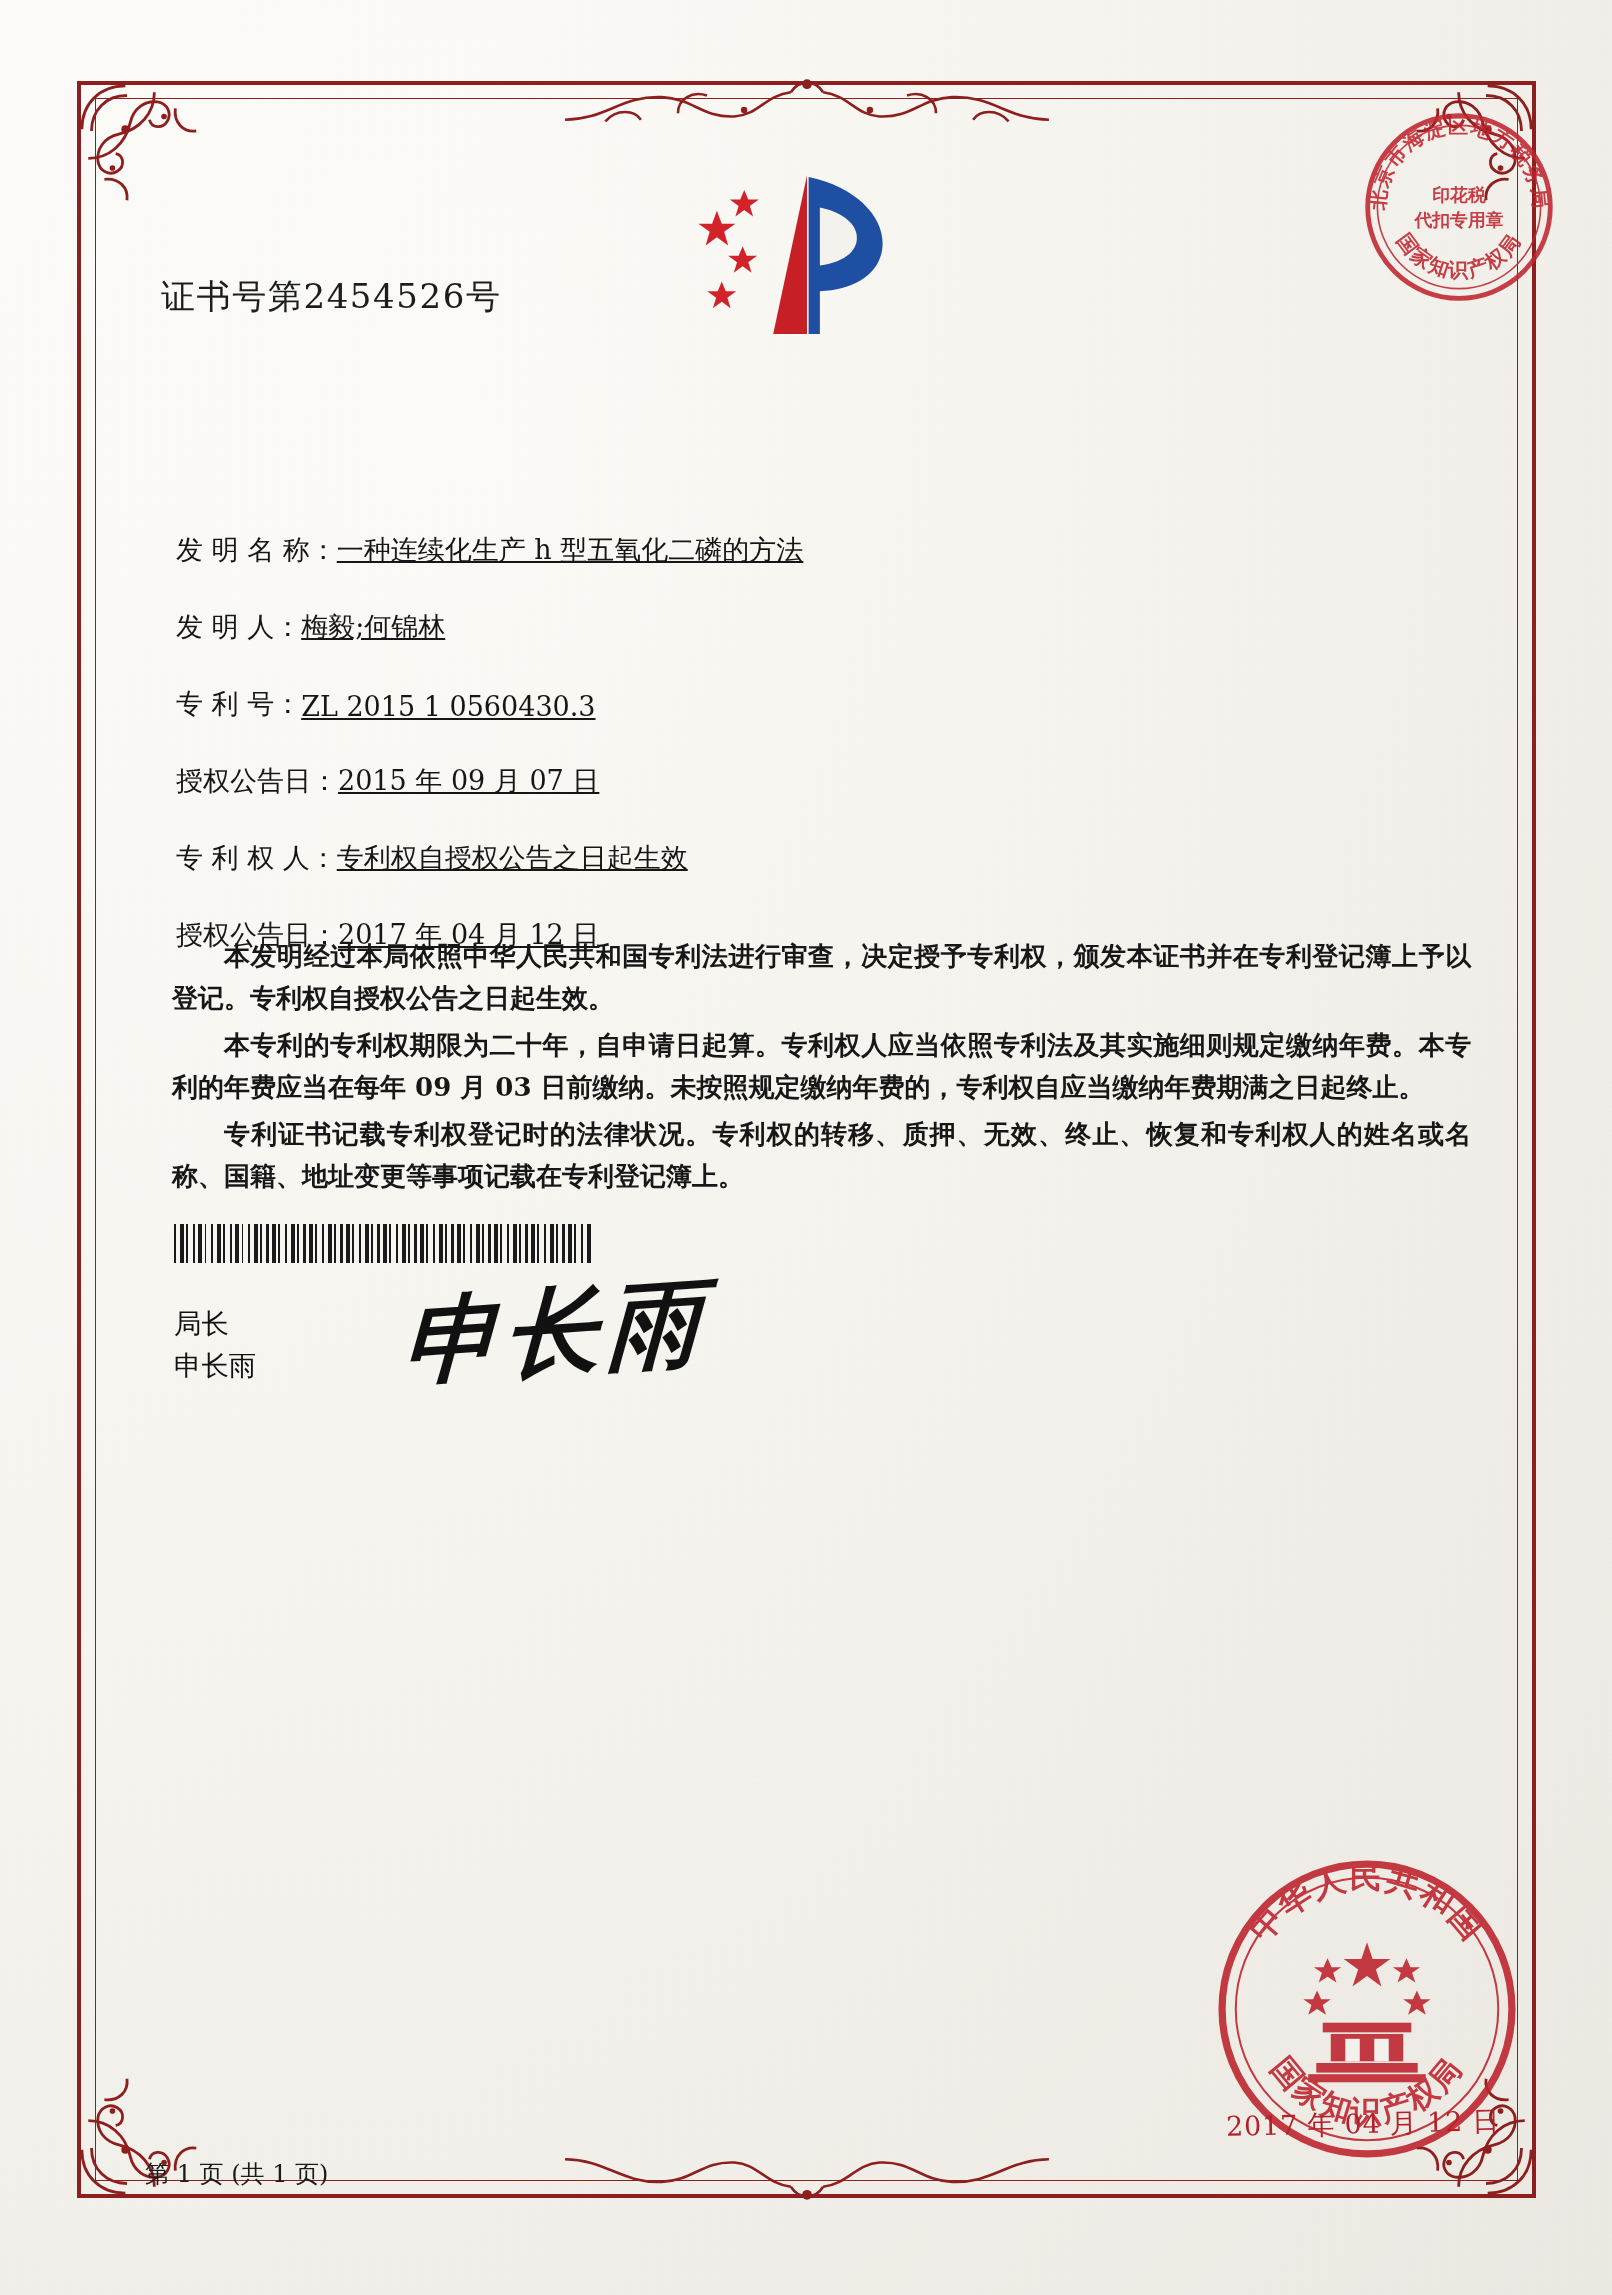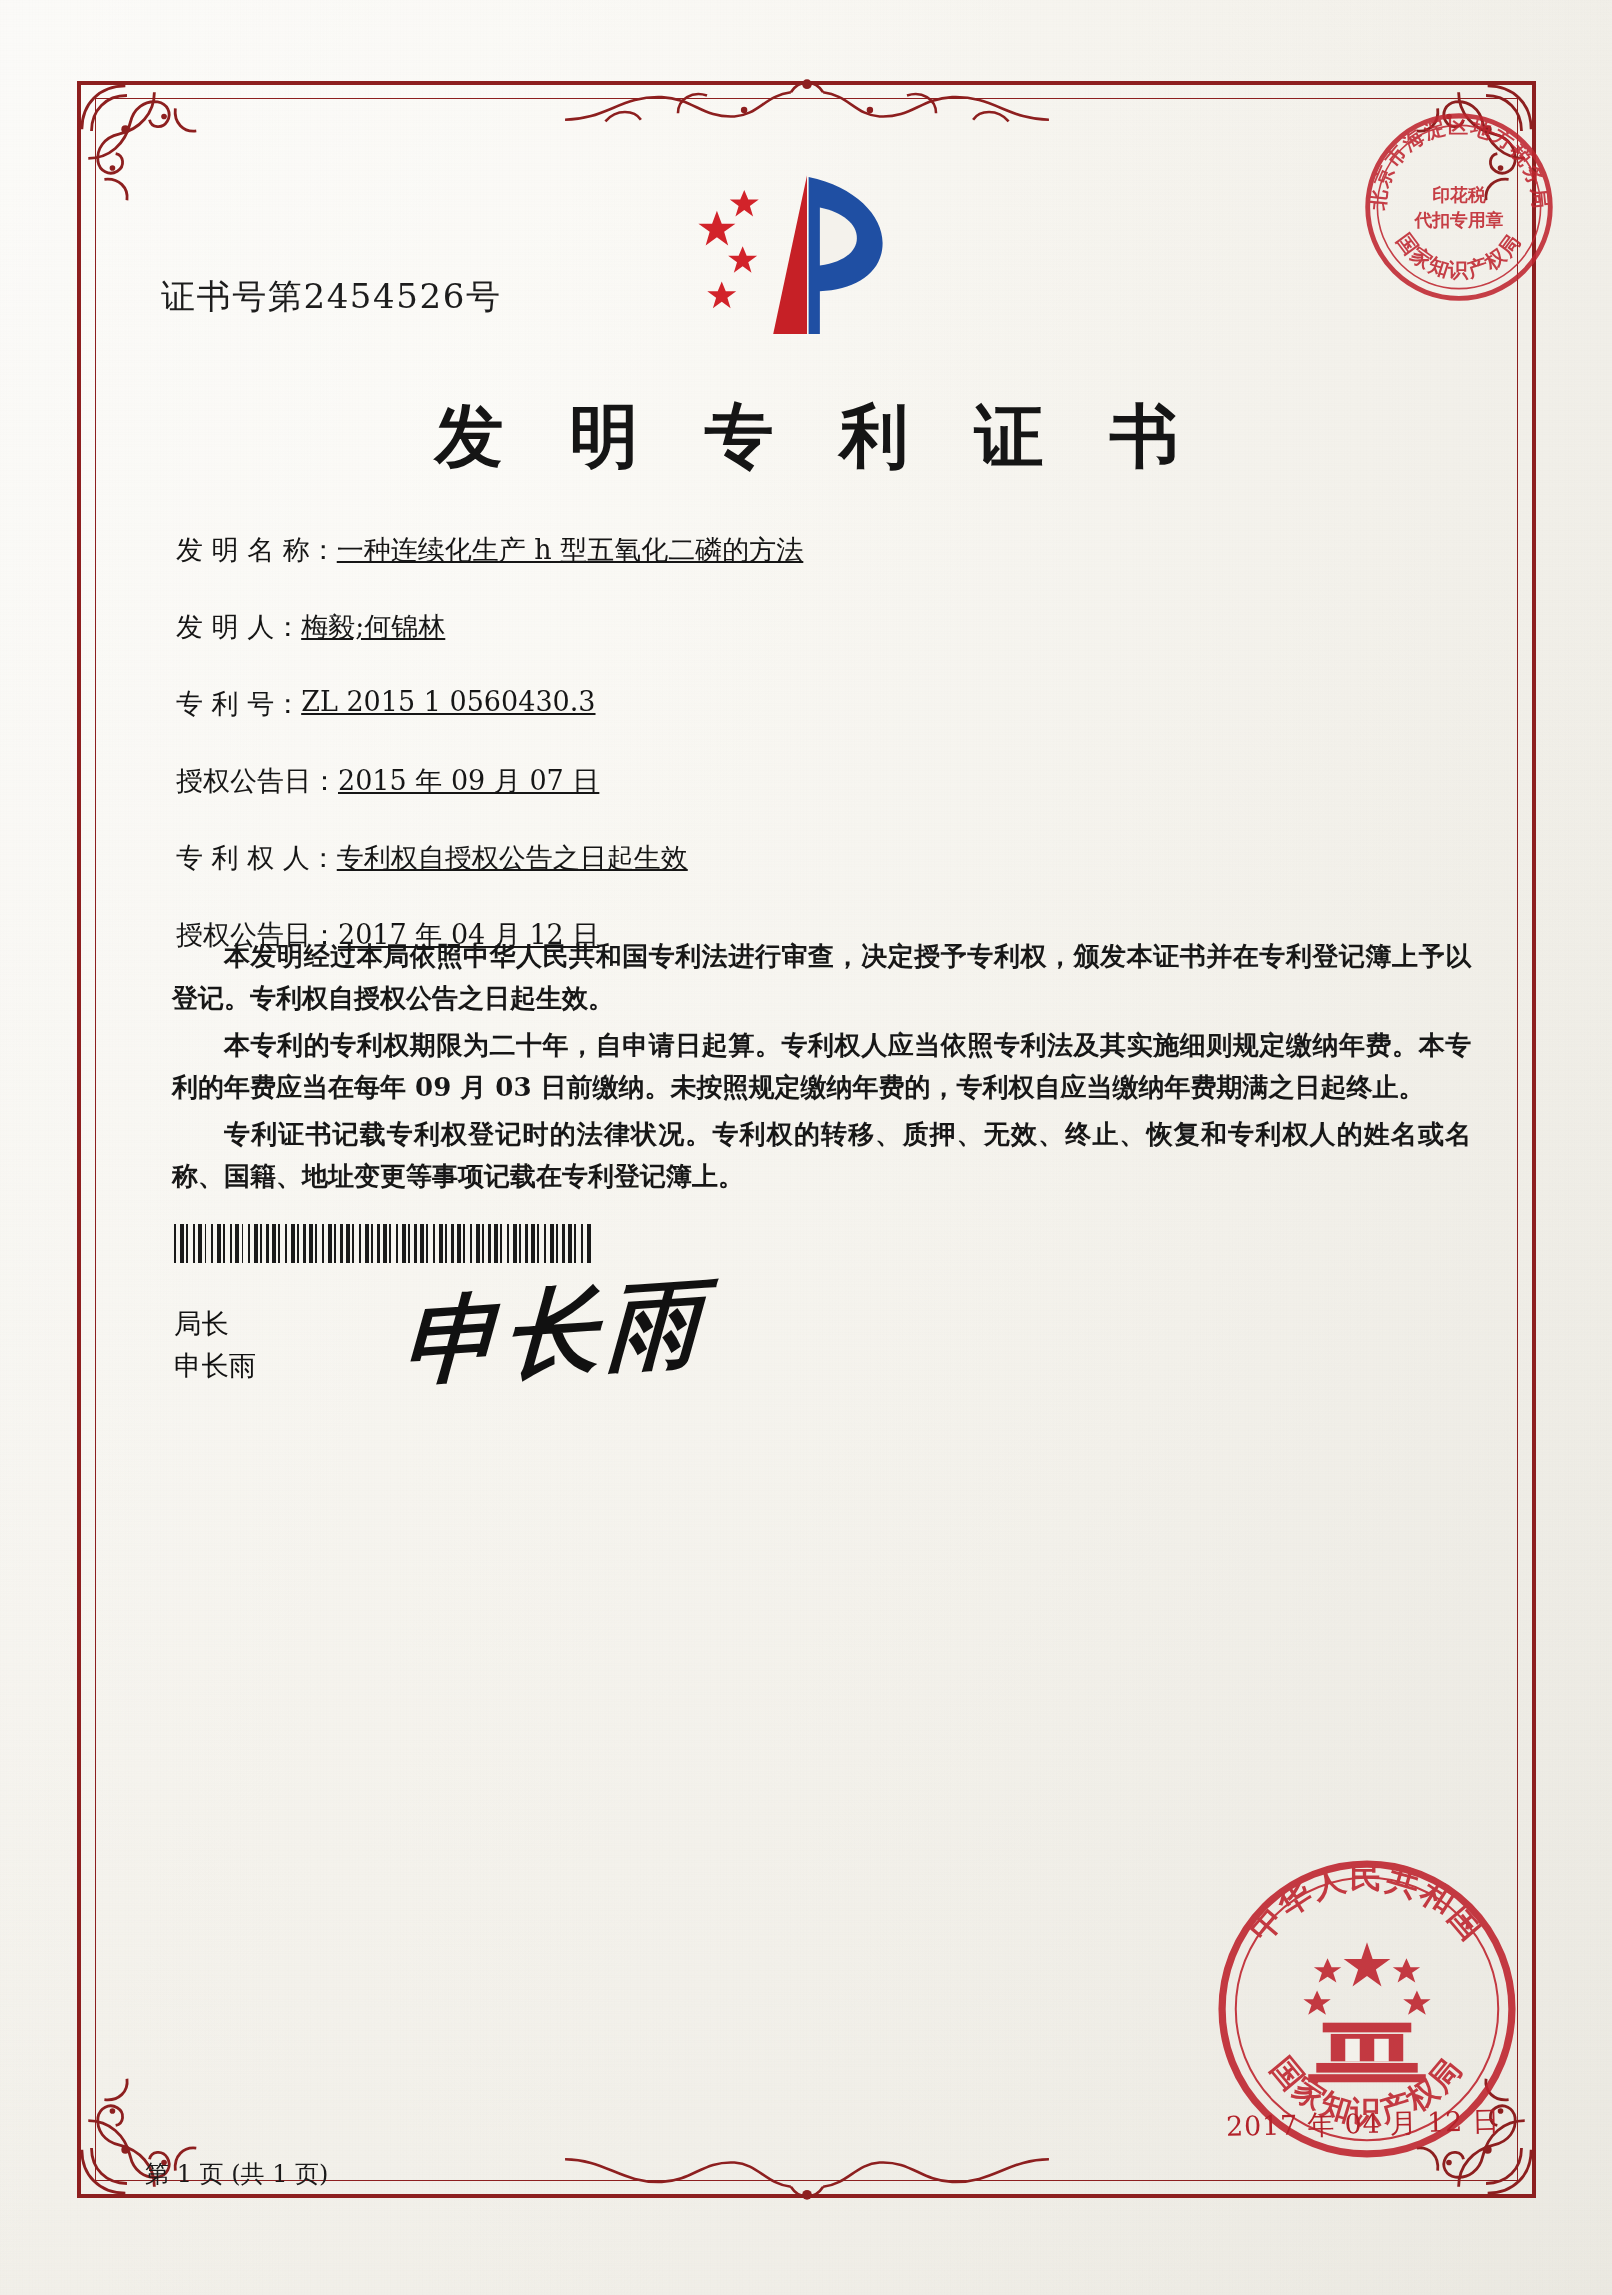--- a/index.html
+++ b/index.html
@@ -115,21 +115,21 @@
 
   
   .fields {
     position: absolute;
     left: 39px;
     right: 0;
     top: 411px;
   }
   .field-row {
     display: flex;
-    align-items: flex-start;
+    align-items: flex-end;
     margin-bottom: 41px;
     font-size: 27px;
     color: #161616;
     white-space: nowrap;
   }
   .field-label {
     flex: 0 0 auto;
   }
   .field-value {
     flex: 0 1 auto;
@@ -353,21 +353,20 @@
         <polygon points="70,96 75,108 88,108 77,116 81,129 70,121 59,129 63,116 52,108 65,108"></polygon>
         <polygon points="44,140 49,152 62,152 51,160 55,173 44,165 33,173 37,160 26,152 39,152"></polygon>
       </g>
 
       <path d="M150 8 L150 205 L108 205 Z" fill="#c62026"></path>
 
       <path d="M152 10 C 210 22, 244 58, 244 92 C 244 128, 212 150, 166 152 L166 205 L152 205 Z" fill="#1f4fa3"></path>
       <path d="M166 48 L166 120 C 196 116, 212 102, 212 86 C 212 68, 194 54, 166 48 Z" fill="#f4f2ec"></path>
     </svg>
 
-    <div class="title">发 明 专 利 证 书</div>
 
     <div class="fields">
       <div class="field-row">
         <span class="field-label">发 明 名 称：</span>
         <span class="field-value">一种连续化生产 h 型五氧化二磷的方法</span>
       </div>
       <div class="field-row">
         <span class="field-label">发 明 人：</span>
         <span class="field-value">梅毅;何锦林</span>
       </div>

